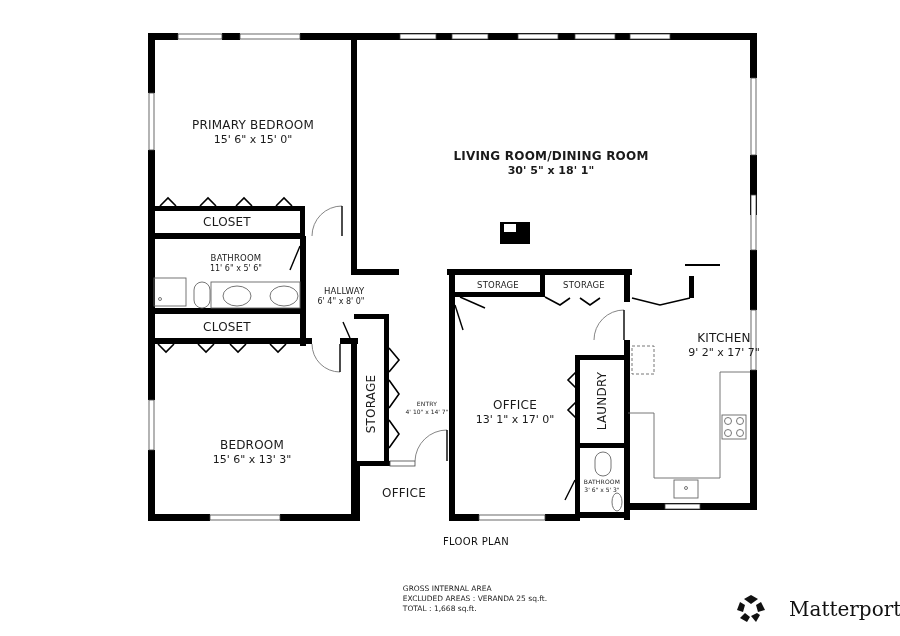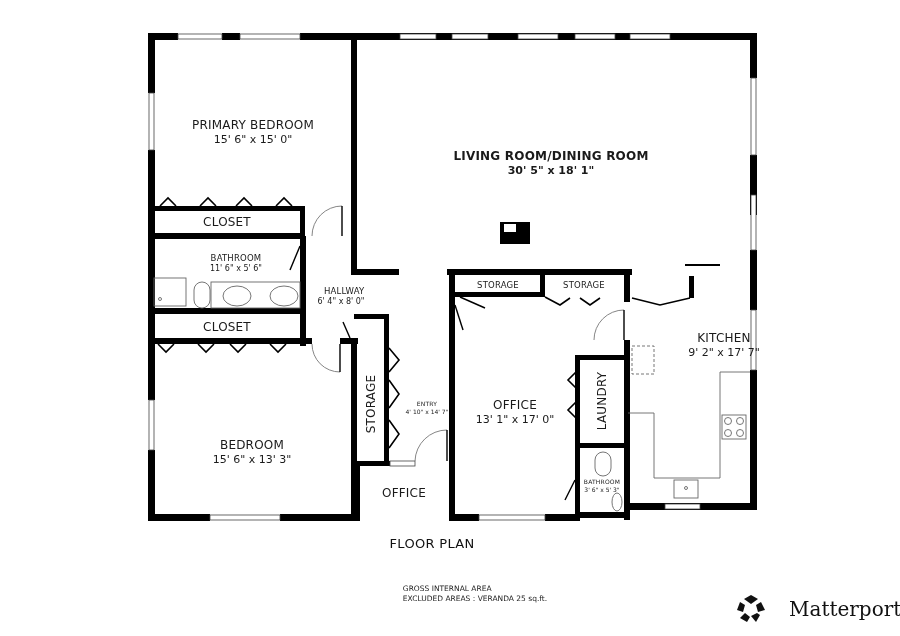--- a/index.html
+++ b/index.html
@@ -5,21 +5,21 @@
   html, body { margin:0; padding:0; background:#ffffff; }
   body { width:900px; height:636px; position:relative; overflow:hidden; font-family:"DejaVu Sans", sans-serif; color:#111; }
   svg.plan { position:absolute; left:0; top:0; }
   .lbl { position:absolute; text-align:center; white-space:nowrap; color:#1a1a1a; transform:translate(-50%,-50%); line-height:1.25; }
   .lbl .n { font-size:12px; letter-spacing:0.2px; }
   .lbl .d { font-size:11px; }
   .lbl.sm .n { font-size:8.5px; }
   .lbl.sm .d { font-size:8px; }
   .lbl.xs .n, .lbl.xs .d { font-size:6px; }
   .vert { transform:translate(-50%,-50%) rotate(-90deg); }
-  .title { position:absolute; left:428px; top:536px; transform:translateX(-50%); font-size:13px; letter-spacing:0.3px;padding-left:8px; }
+  .title { position:absolute; left:472px; top:536px; transform:translateX(-50%); font-size:10px; letter-spacing:0.3px;padding-left:8px; }
   .area { position:absolute; left:475px; top:584px; transform:translateX(-50%); text-align:left; font-size:7.5px; line-height:10px; color:#222; white-space:nowrap; }
   .area .disc { color:#777; }
   .brand { position:absolute; left:736px; top:594px; display:flex; align-items:center; gap:23px; }
   .brand .word { font-family:"DejaVu Serif", serif; font-size:20px; color:#111; }
   .brand .word sup { font-size:7px; }
 </style>
 </head>
 <body>
 
 <svg class="plan" width="900" height="636" viewBox="0 0 900 636">
@@ -220,20 +220,21 @@
 </div>
 <div class="lbl" style="left:404px;top:493px;">
   <div class="n">OFFICE</div>
 </div>
 
 <div class="title">FLOOR PLAN</div>
 
 <div class="area">
   <div>GROSS INTERNAL AREA</div>
   <div>EXCLUDED AREAS :  VERANDA 25 sq.ft.</div>
+  <div>TOTAL :  1,668 sq.ft.</div>
 </div>
 
 <div class="brand">
   <svg width="30" height="30" viewBox="0 0 30 30">
     <g fill="#111">
       <polygon points="15,1 22,5 15,10 8,5"></polygon>
       <polygon points="25,8 29,16 22,18 20,11"></polygon>
       <polygon points="24,21 20,28 15,22 21,19"></polygon>
       <polygon points="11,28 4,24 9,19 14,23"></polygon>
       <polygon points="1,16 4,8 9,11 7,18"></polygon>

